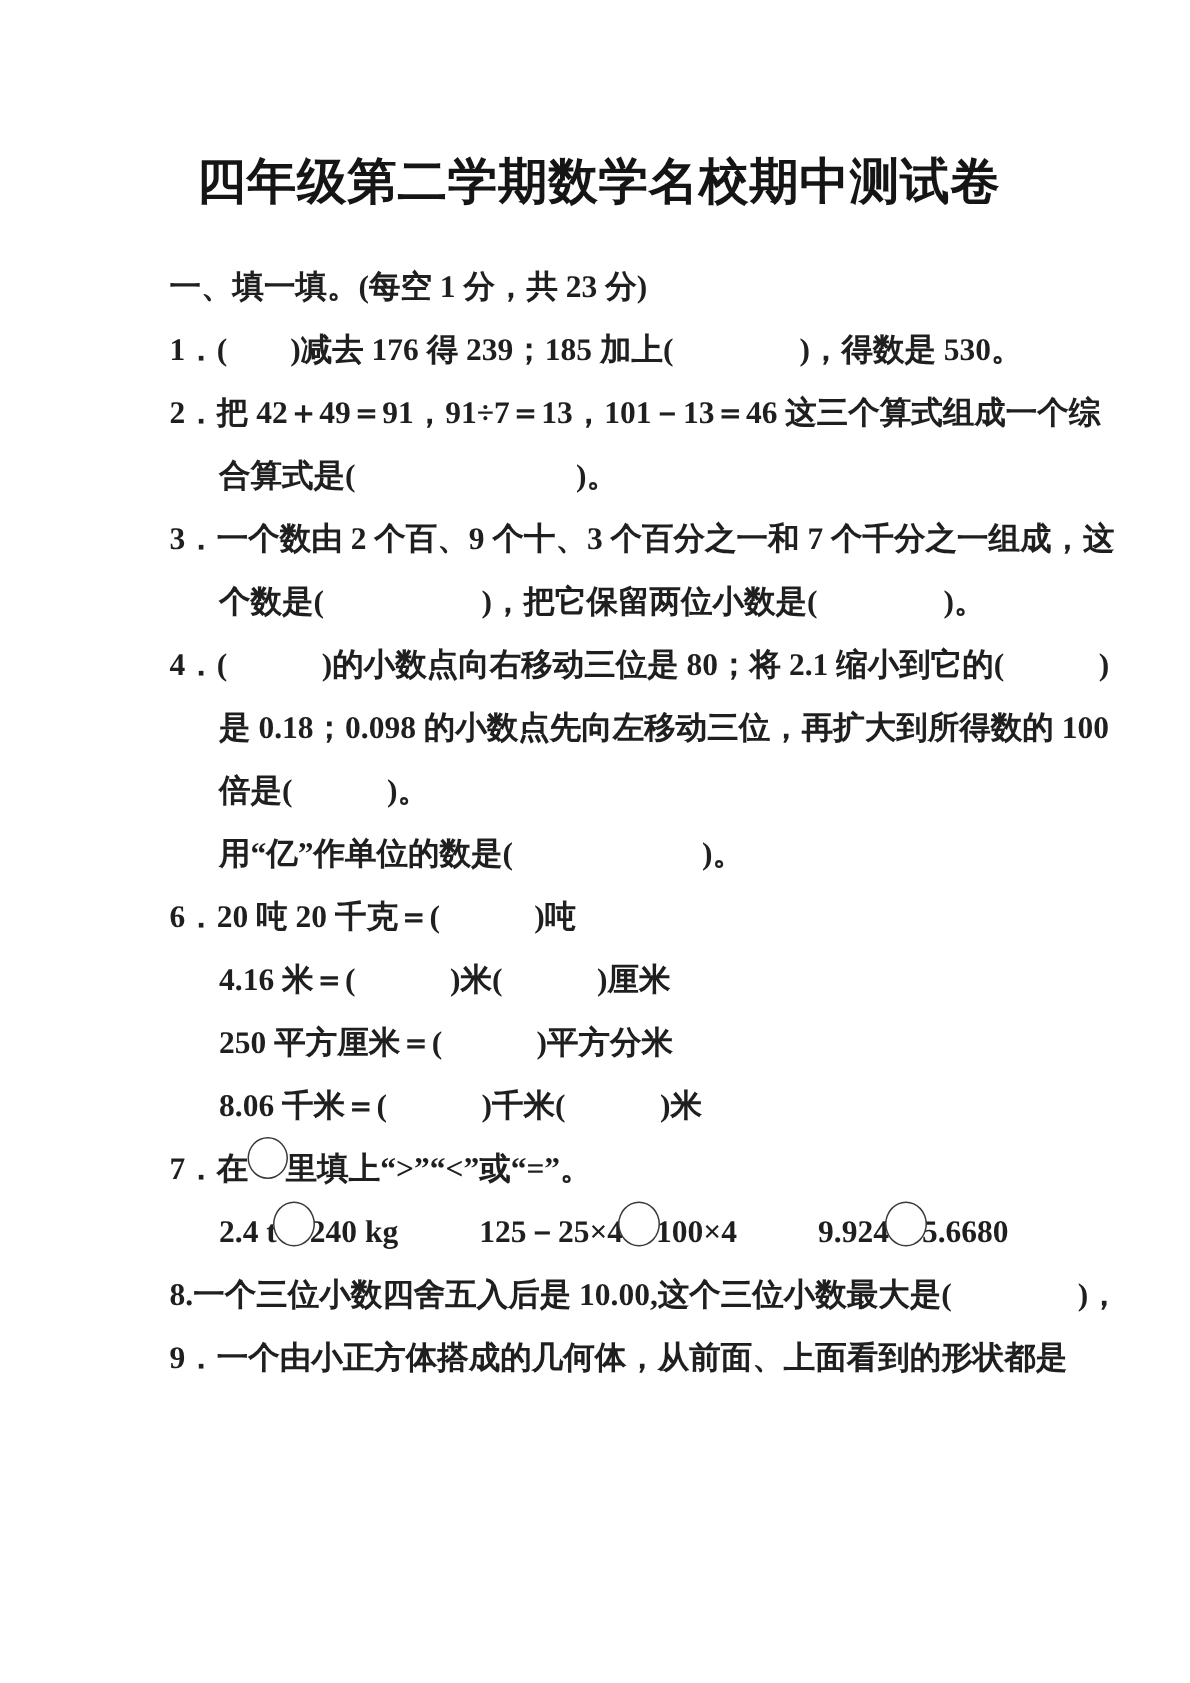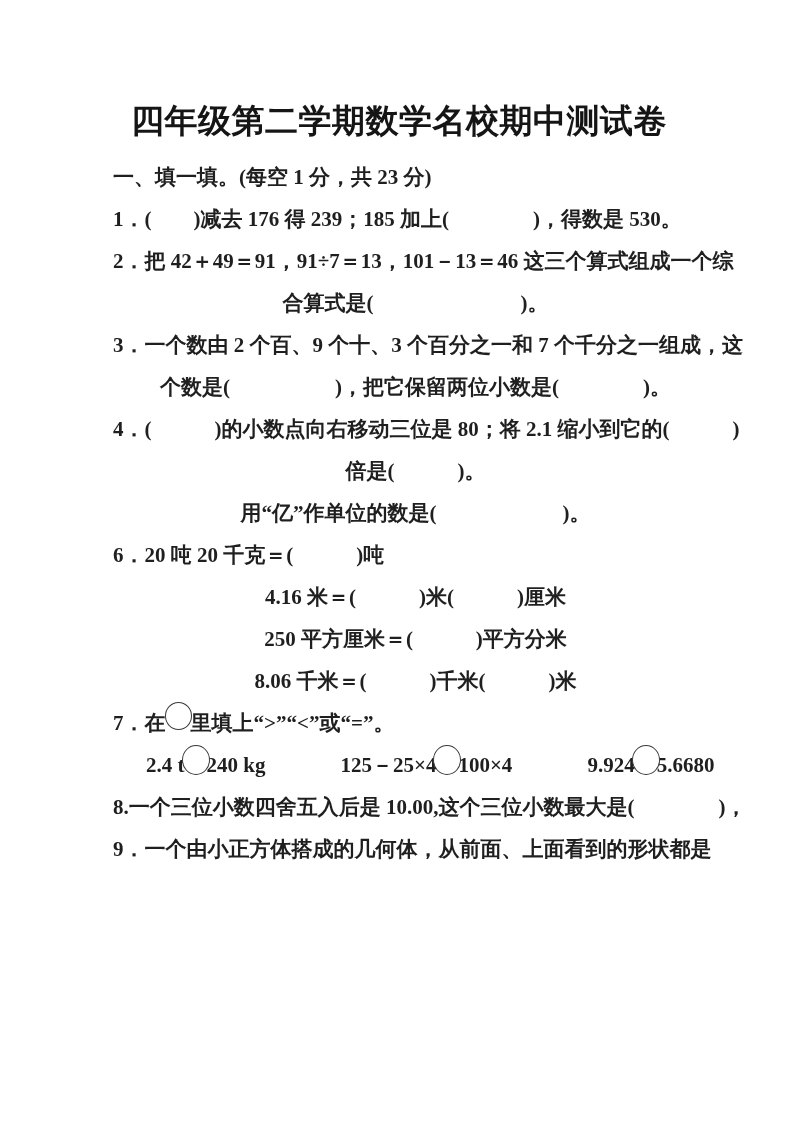--- a/index.html
+++ b/index.html
@@ -20,70 +20,71 @@
     top: 100px;
     width: 572px;
   }
   .title {
     font-family: "Liberation Sans", "DejaVu Sans", sans-serif;
     font-weight: 700;
     font-size: 33px;
     line-height: 42px;
     letter-spacing: 0.5px;
     text-align: center;
-    margin: 0 0 14px 0;
+    margin: 0 0 28px 0;
     white-space: nowrap;
     color: #151515;
   }
   .line {
     line-height: 42px;
     white-space: nowrap;
     font-weight: bold;
   }
-  .indent { padding-left: 33px; text-align: center; }
+  .indent { padding-left: 33px; }
   .circle {
     display: inline-block;
     width: 28px;
     height: 30px;
     border: 1.6px solid #3a3a3a;
     border-radius: 50%;
     background: #ffffff;
     vertical-align: -3px;
     margin: 0 -3px;
     position: relative;
     z-index: 1;
   }
   .circle.sm {
     width: 27px;
     height: 28px;
     vertical-align: 0px;
     margin: 0 -1px;
   }
   .cmp { display: inline-block; }
-  .cmp + .cmp { margin-left: 75px; }
+  .cmp + .cmp { margin-left: 54px; }
 </style>
 </head>
 <body>
 
 <div class="page">
   <div class="content">
 
     <h1 class="title">四年级第二学期数学名校期中测试卷</h1>
 
     <div class="line">一、填一填。(每空 1 分，共 23 分)</div>
 
     <div class="line">1．(　　)减去 176 得 239；185 加上(　　　　)，得数是 530。</div>
 
     <div class="line">2．把 42＋49＝91，91÷7＝13，101－13＝46 这三个算式组成一个综</div>
     <div class="line indent">合算式是(　　　　　　　)。</div>
 
     <div class="line">3．一个数由 2 个百、9 个十、3 个百分之一和 7 个千分之一组成，这</div>
     <div class="line indent">个数是(　　　　　)，把它保留两位小数是(　　　　)。</div>
 
     <div class="line">4．(　　　)的小数点向右移动三位是 80；将 2.1 缩小到它的(　　　)</div>
+    <div class="line indent">是 0.18；0.098 的小数点先向左移动三位，再扩大到所得数的 100</div>
     <div class="line indent">倍是(　　　)。</div>
 
     <div class="line indent">用“亿”作单位的数是(　　　　　　)。</div>
 
     <div class="line">6．20 吨 20 千克＝(　　　)吨</div>
     <div class="line indent">4.16 米＝(　　　)米(　　　)厘米</div>
     <div class="line indent">250 平方厘米＝(　　　)平方分米</div>
     <div class="line indent">8.06 千米＝(　　　)千米(　　　)米</div>
 
     <div class="line"><span>7．在</span><span class="circle sm"></span><span>里填上“&gt;”“&lt;”或“=”。</span></div>

